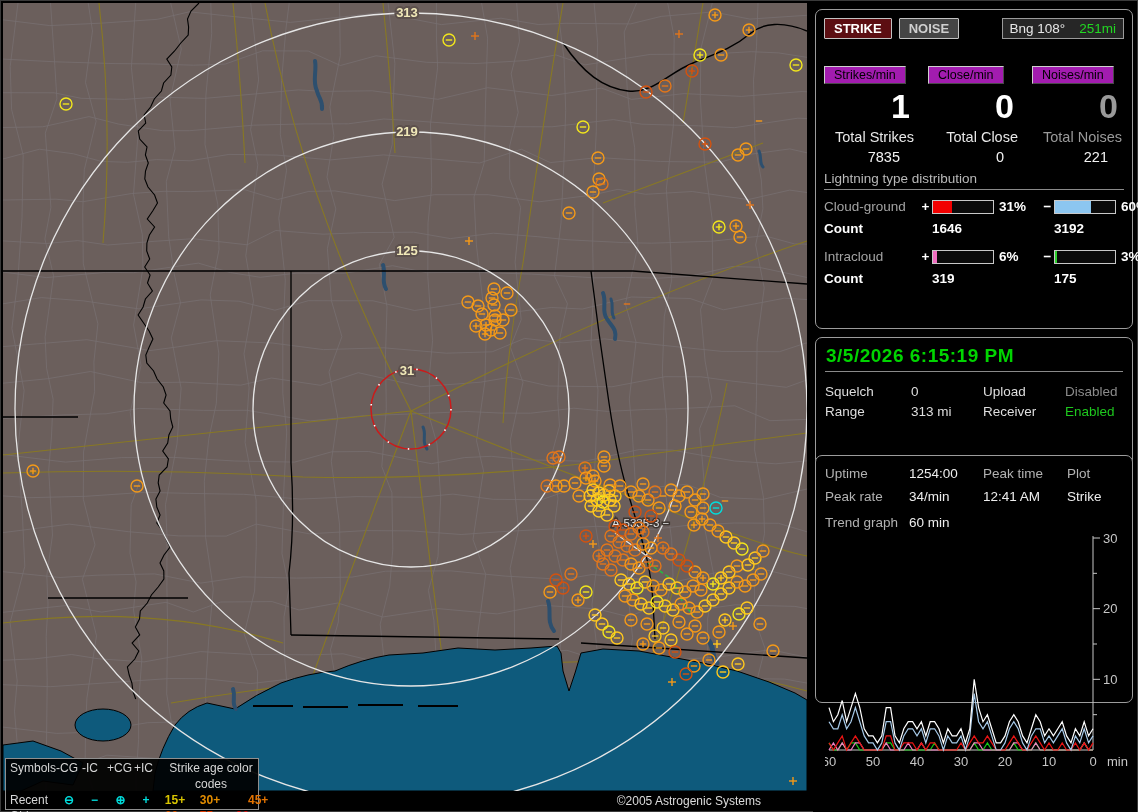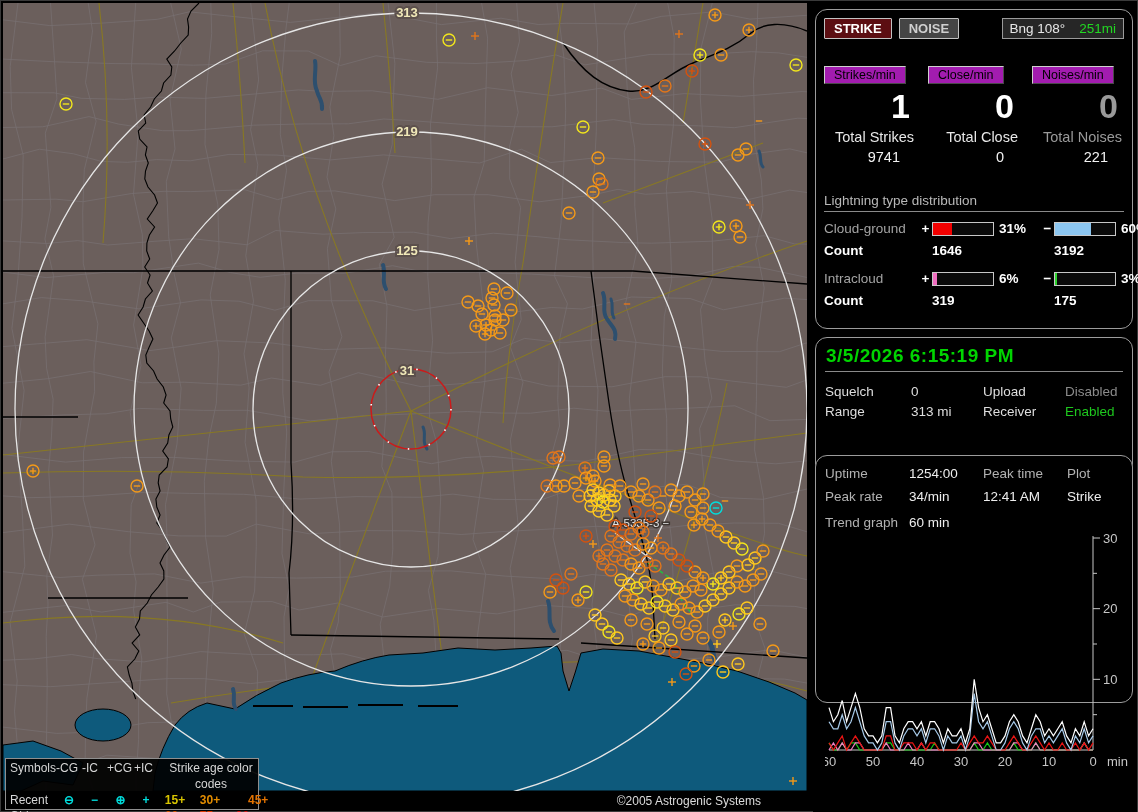--- a/index.html
+++ b/index.html
@@ -13,41 +13,41 @@
   #map-legend{position:absolute;left:2px;top:755px;width:252px;height:50px;background:rgba(0,0,0,.93);
     border:1px solid #8f8f8f;font-size:12px;line-height:16px;}
   #map-legend .lgrid{display:grid;grid-template-columns:46px 26px 25px 27px 24px 34px 36px 36px;padding:1px 2px 0 4px;}
   #map-legend .hdr{color:#d6d6d6;}
   #map-legend .agehdr{grid-column:6/9;text-align:center;color:#d6d6d6;}
   #map-legend .sym{text-align:center;font-weight:bold;}
   #map-legend .age{text-align:center;font-weight:bold;}
 
   
   #side{position:absolute;left:812px;top:0;width:324px;height:812px;background:#000;color:#e6e6e6;}
-  .pbox{position:absolute;left:2px;width:318px;background:#000;border:1px solid #9c9c9c;border-radius:12px;box-sizing:border-box;}
+  .pbox{position:absolute;left:2px;width:318px;background:#000;border:1px solid #9c9c9c;border-radius:7px;box-sizing:border-box;}
   #box1{top:8px;height:320px;padding:8px 8px 0 8px;}
   #box2{top:336px;height:140px;padding:5px 9px;}
   #box3{top:454px;height:248px;padding:6px 4px 0 9px;}
 
   .btnrow{display:flex;align-items:center;gap:7px;}
   .btn{font-weight:bold;font-size:13px;padding:2px 9px;border:1px solid #c2c2c2;border-radius:1px;cursor:pointer;}
   #strike-btn{background:#5c0e12;color:#fff;}
   #noise-btn{background:#454545;color:#cfcfcf;}
   #bng-box{margin-left:auto;background:#262626;border:1px solid #9a9a9a;padding:2px 7px;font-weight:normal;font-size:13.5px;}
   #bng-box .rng{color:#22d822;margin-left:14px;}
 
   #rate-cols{display:grid;grid-template-columns:1fr 1fr 1fr;column-gap:12px;margin-top:26px;}
   .chip{display:inline-block;background:#a21caf;color:#000;font-size:12.5px;padding:1px 9px;
     border-top:1px solid #cfcfcf;border-left:1px solid #cfcfcf;border-right:1px solid #4a4a4a;border-bottom:1px solid #4a4a4a;cursor:pointer;}
   .rate-num{font-size:34px;font-weight:bold;color:#fff;text-align:right;padding-right:6px;line-height:40px;margin-top:2px;}
   .tot-label{font-size:14.5px;color:#e8e8e8;text-align:right;padding-right:2px;margin-top:3px;}
   .tot-val{font-size:14.5px;color:#f2f2f2;text-align:right;padding-right:16px;margin-top:4px;}
   .dimtxt{color:#9a9a9a !important;}
 
-  #dist{margin-top:28px;}
+  #dist{margin-top:6px;}
   #dist-title{color:#b9b9b9;font-size:13.5px;padding-bottom:3px;border-bottom:1px solid #8a8a8a;margin-bottom:9px;}
   .drow{display:grid;grid-template-columns:95px 13px 62px 47px 13px 62px 42px;align-items:center;font-size:13.5px;margin-bottom:2px;}
   .drow .nm{font-weight:normal;color:#a3a3a3;}
   .drow .sgn{font-weight:bold;color:#fff;text-align:center;}
   .bar{height:12px;border:1px solid #c8c8c8;background:#0a0a0a;position:relative;}
   .bar i{position:absolute;left:0;top:0;bottom:0;display:block;}
   .drow .pct{font-weight:bold;color:#fff;padding-left:5px;}
   .crow{display:grid;grid-template-columns:108px 122px 100px;font-size:13.5px;font-weight:bold;color:#fff;margin:7px 0 13px 0;}
 
   #datetime{color:#00d400;font-weight:bold;font-size:19px;letter-spacing:.5px;padding:2px 0 4px 1px;border-bottom:1px solid #8a8a8a;}
@@ -1042,21 +1042,21 @@
 
   <div id="side">
 
     <div id="box1" class="pbox">
       <div class="btnrow">
         <span id="strike-btn" class="btn">STRIKE</span>
         <span id="noise-btn" class="btn">NOISE</span>
         <span id="bng-box"><span>Bng 108°</span><span class="rng">251mi</span></span>
       </div>
       <div id="rate-cols">
-          <div><div class="chip">Strikes/min</div><div class="rate-num">1</div><div class="tot-label">Total Strikes</div><div class="tot-val">9741</div></div>
+          <div><div class="chip">Strikes/min</div><div class="rate-num">1</div><div class="tot-label">Total Strikes</div><div class="tot-val">7835</div></div>
           <div><div class="chip">Close/min</div><div class="rate-num">0</div><div class="tot-label">Total Close</div><div class="tot-val">0</div></div>
           <div><div class="chip">Noises/min</div><div class="rate-num dimtxt">0</div><div class="tot-label dimtxt">Total Noises</div><div class="tot-val">221</div></div>
         </div>
       <div id="dist">
         <div id="dist-title">Lightning type distribution</div>
         <div id="dist-rows">
             <div class="drow">
               <div class="nm">Cloud-ground</div>
               <div class="sgn">+</div>
               <div class="bar">

